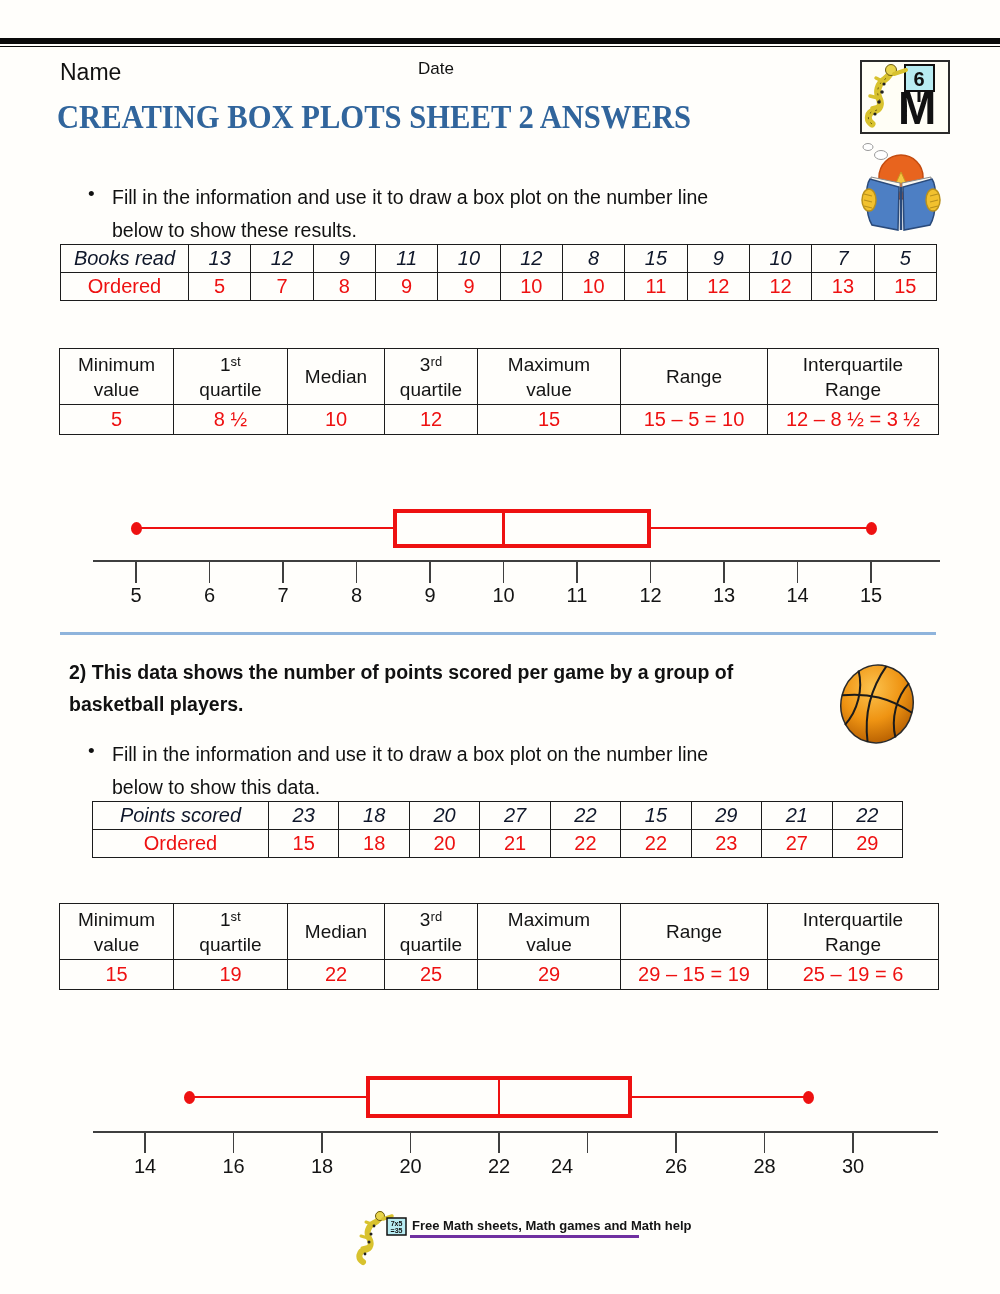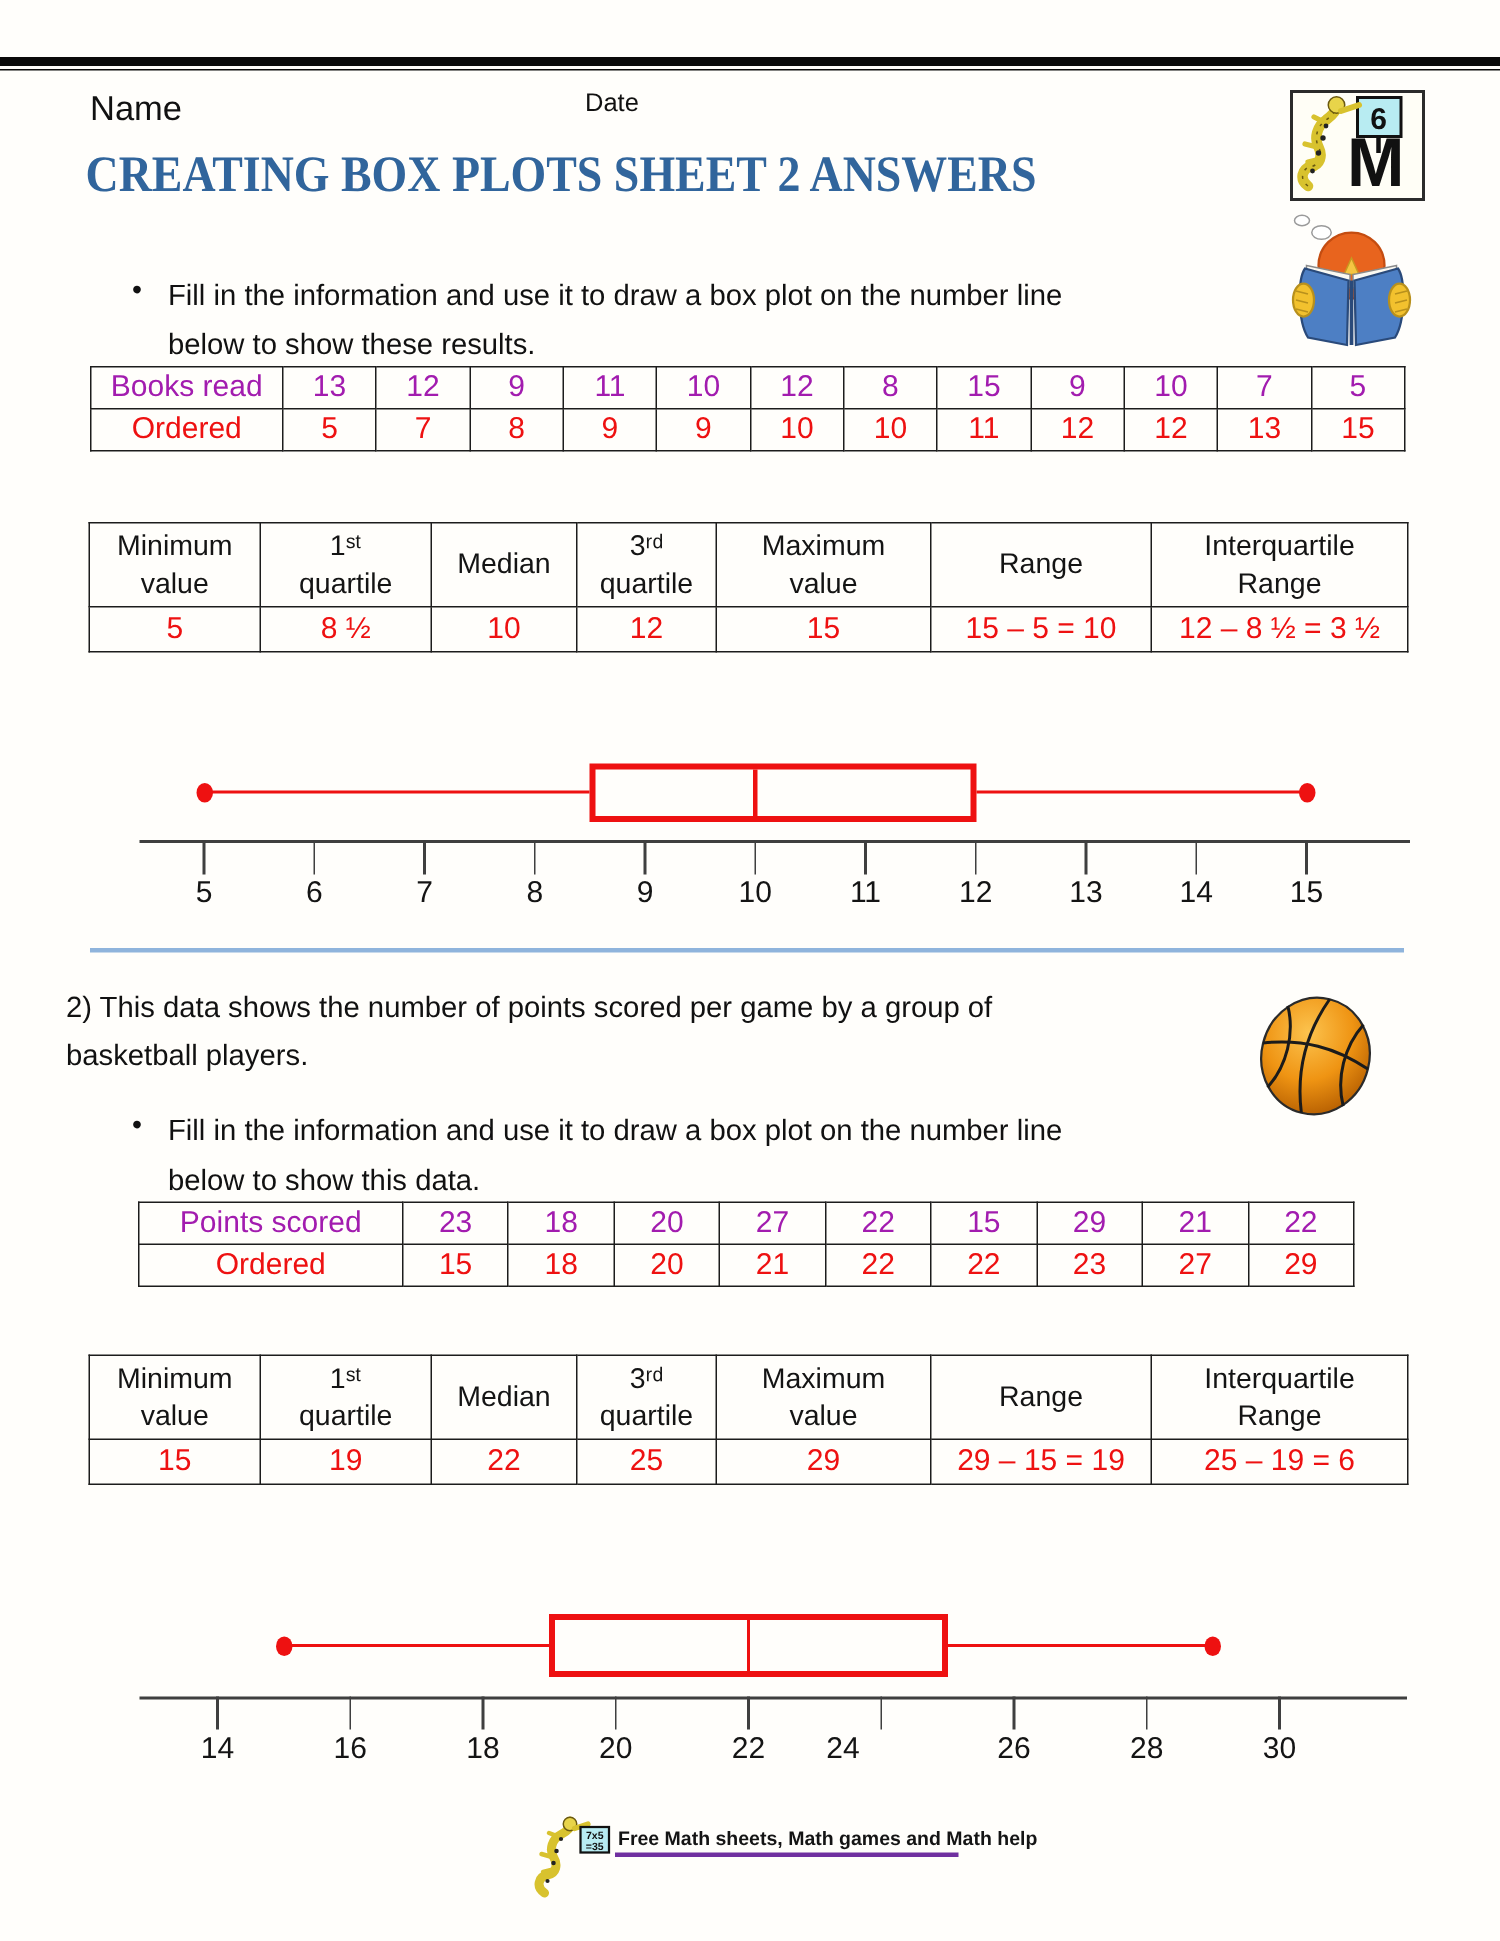--- a/index.html
+++ b/index.html
@@ -5,45 +5,45 @@
   html,body{margin:0;padding:0;background:#ffffff;}
   .page{position:relative;width:1000px;height:1294px;background:#fffefb;overflow:hidden;
         font-family:"Liberation Sans","DejaVu Sans",sans-serif;color:#111;}
   .abs{position:absolute;}
 
   
   .bar-thick{position:absolute;left:0;top:38px;width:1000px;height:6px;background:#0a0a0a;}
   .bar-thin{position:absolute;left:0;top:45.5px;width:1000px;height:1.6px;background:#0a0a0a;}
 
   .name-label{left:60px;top:59px;font-size:23px;}
-  .date-label{left:390px;top:59px;font-size:17px;}
+  .date-label{left:418px;top:59px;font-size:17px;}
 
   .title{left:57px;top:98px;font-family:"Liberation Serif","DejaVu Serif",serif;
          font-size:34px;font-weight:600;color:#31659c;white-space:nowrap;
          transform:scaleX(.9);transform-origin:left top;}
 
   .grade-logo{left:860px;top:60px;width:86px;height:70px;border:2px solid #2b2b2b;background:#fffef6;}
   .reader{left:858px;top:140px;}
   .basketball{left:838px;top:663px;}
 
   .prompt{font-size:19.5px;line-height:32px;white-space:pre-line;}
   .q1-prompt{left:60px;top:146px;}
-  .q2-prompt{left:44px;top:656px;}
+  .q2-prompt{left:69px;top:656px;font-weight:bold;}
   .bullet-dot{font-size:19px;}
   .b1-dot{left:88px;top:183px;}
   .b2-dot{left:88px;top:740px;}
   .bullet-text{font-size:19.5px;line-height:32.5px;white-space:pre-line;}
   .b1-text{left:112px;top:181px;}
   .b2-text{left:112px;top:738px;}
 
   table{position:absolute;border-collapse:collapse;table-layout:fixed;}
   td{border:1.8px solid #1c1c1c;text-align:center;vertical-align:middle;
      padding:0;font-size:20px;overflow:hidden;}
   .red{color:#ee1111;}
-  .black{color:#a21caf;}
+  .black{color:#0f172a;font-style:italic;}
 
   .data-table td{height:27px;}
   .t1{left:60px;top:244px;width:877px;}
   .t1 .lbl{width:127px;}
   .t2{left:92px;top:801px;width:811px;}
   .t2 .lbl{width:175px;margin-top:44px;}
 
   .stats-table{width:879px;}
   .stats-1{left:59px;top:348px;}
   .stats-2{left:59px;top:903px;}

